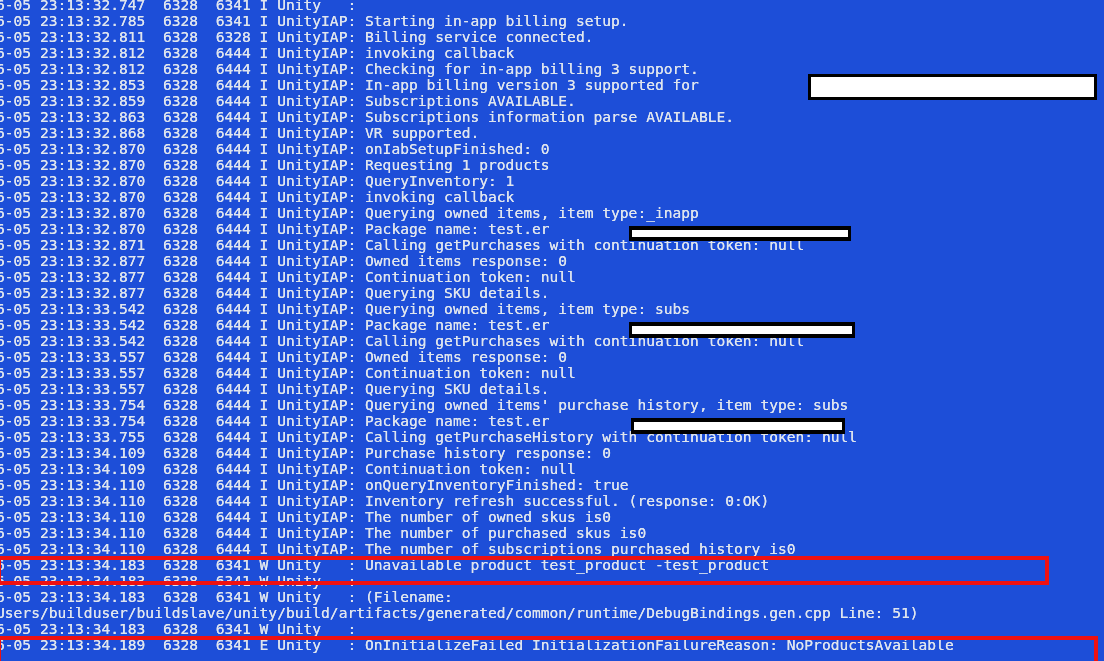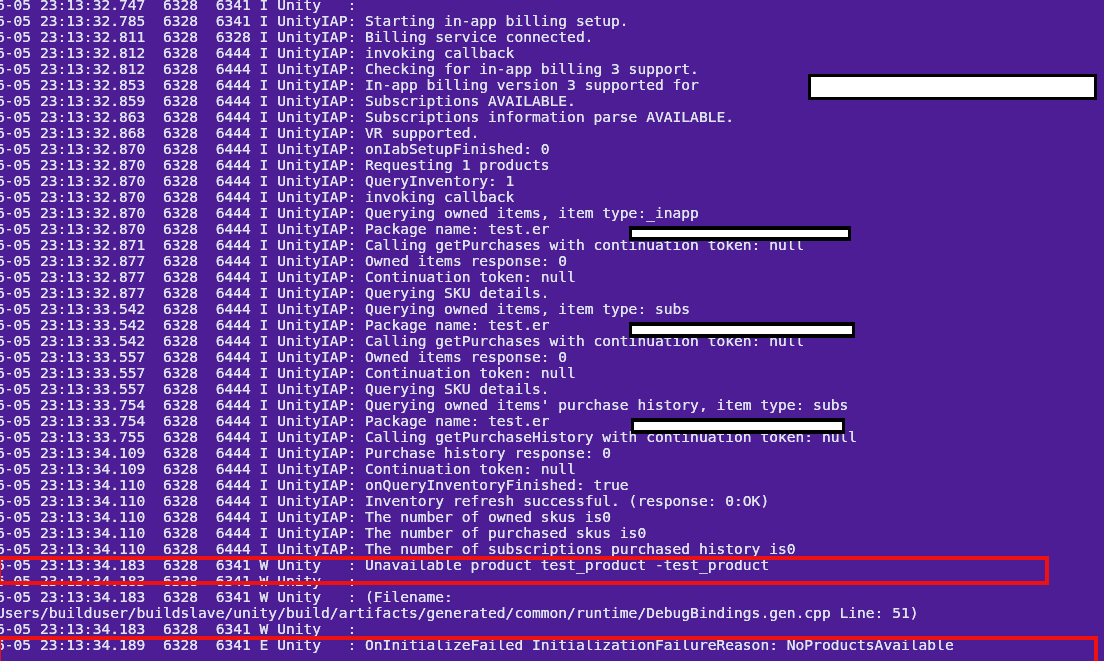--- a/index.html
+++ b/index.html
@@ -4,21 +4,21 @@
 <style>
   html, body {
     margin: 0;
     padding: 0;
     background: #002458;
   }
   #terminal {
     position: relative;
     width: 1104px;
     height: 661px;
-    background: #4c1d95;
+    background: #1d4ed8;
     overflow: hidden;
     font-family: "DejaVu Sans Mono", "Liberation Mono", monospace;
     font-size: 14.6px;
     line-height: 16px;
     color: #d6dde8;
     letter-spacing: 0px;
   }
   #log-lines {
     position: absolute;
     left: -4px;

